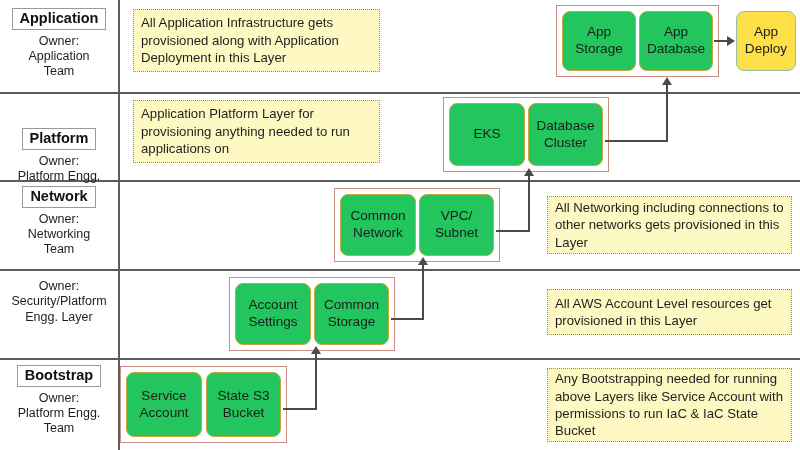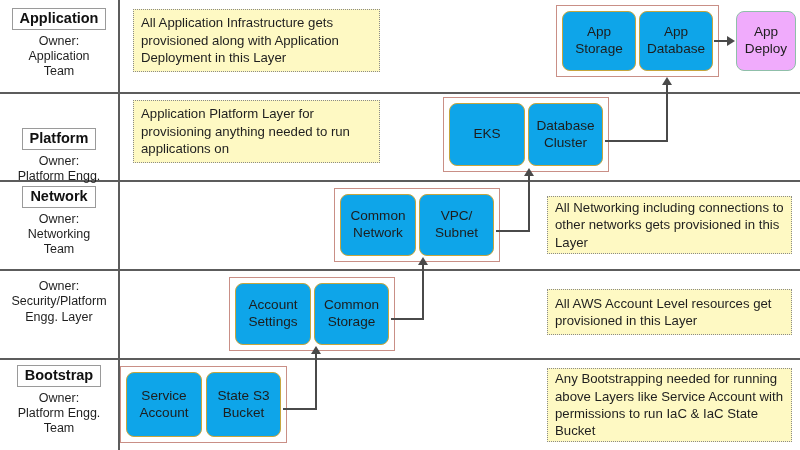--- a/index.html
+++ b/index.html
@@ -46,28 +46,28 @@
   
   .group{
     position:absolute;box-sizing:border-box;
     border:1.4px solid #c98f86;
     background:#ffffff;
   }
   
   .node{
     position:absolute;box-sizing:border-box;
     border:1.4px solid #c6a63e;
-    background:#0ea5e9;
+    background:#22c55e;
     border-radius:8px;
     display:flex;align-items:center;justify-content:center;
     text-align:center;
     font-size:13.6px;line-height:1.24;
     color:#1d1d1d;
   }
-  .node.green{background:#f0abfc;border-color:#8fbfa9;}
+  .node.green{background:#fde047;border-color:#8fbfa9;}
 
   
   .conn{position:absolute;background:#4a4a4a;}
   .conn.h{height:2px;}
   .conn.v{width:2px;}
   .arrow-up{
     position:absolute;width:0;height:0;
     border-left:5px solid transparent;
     border-right:5px solid transparent;
     border-bottom:8px solid #4a4a4a;

